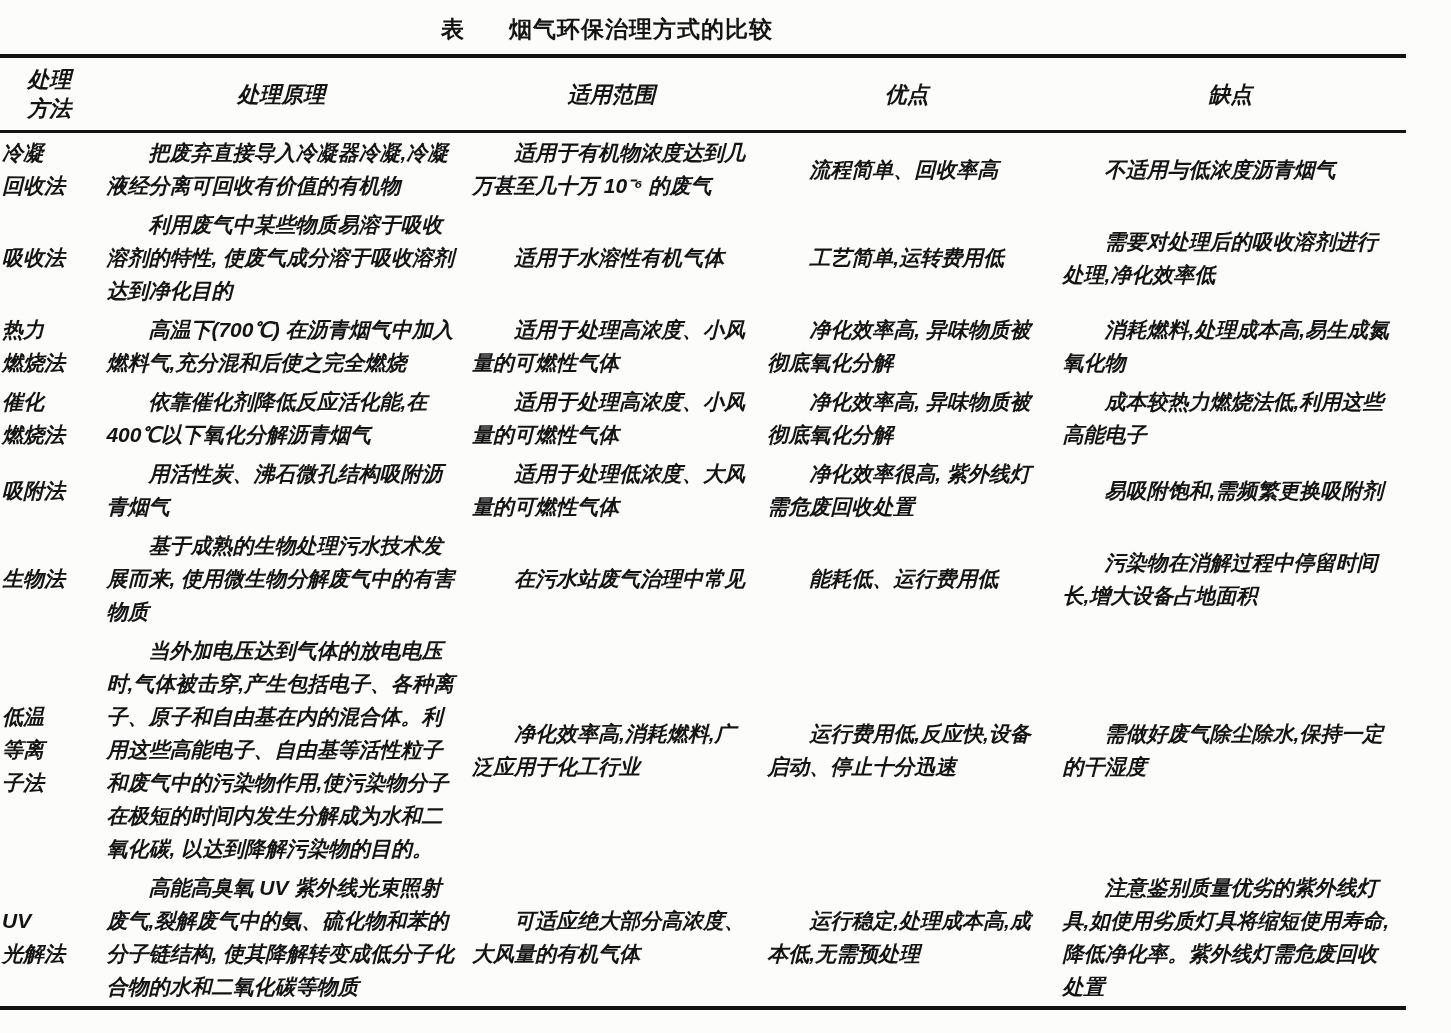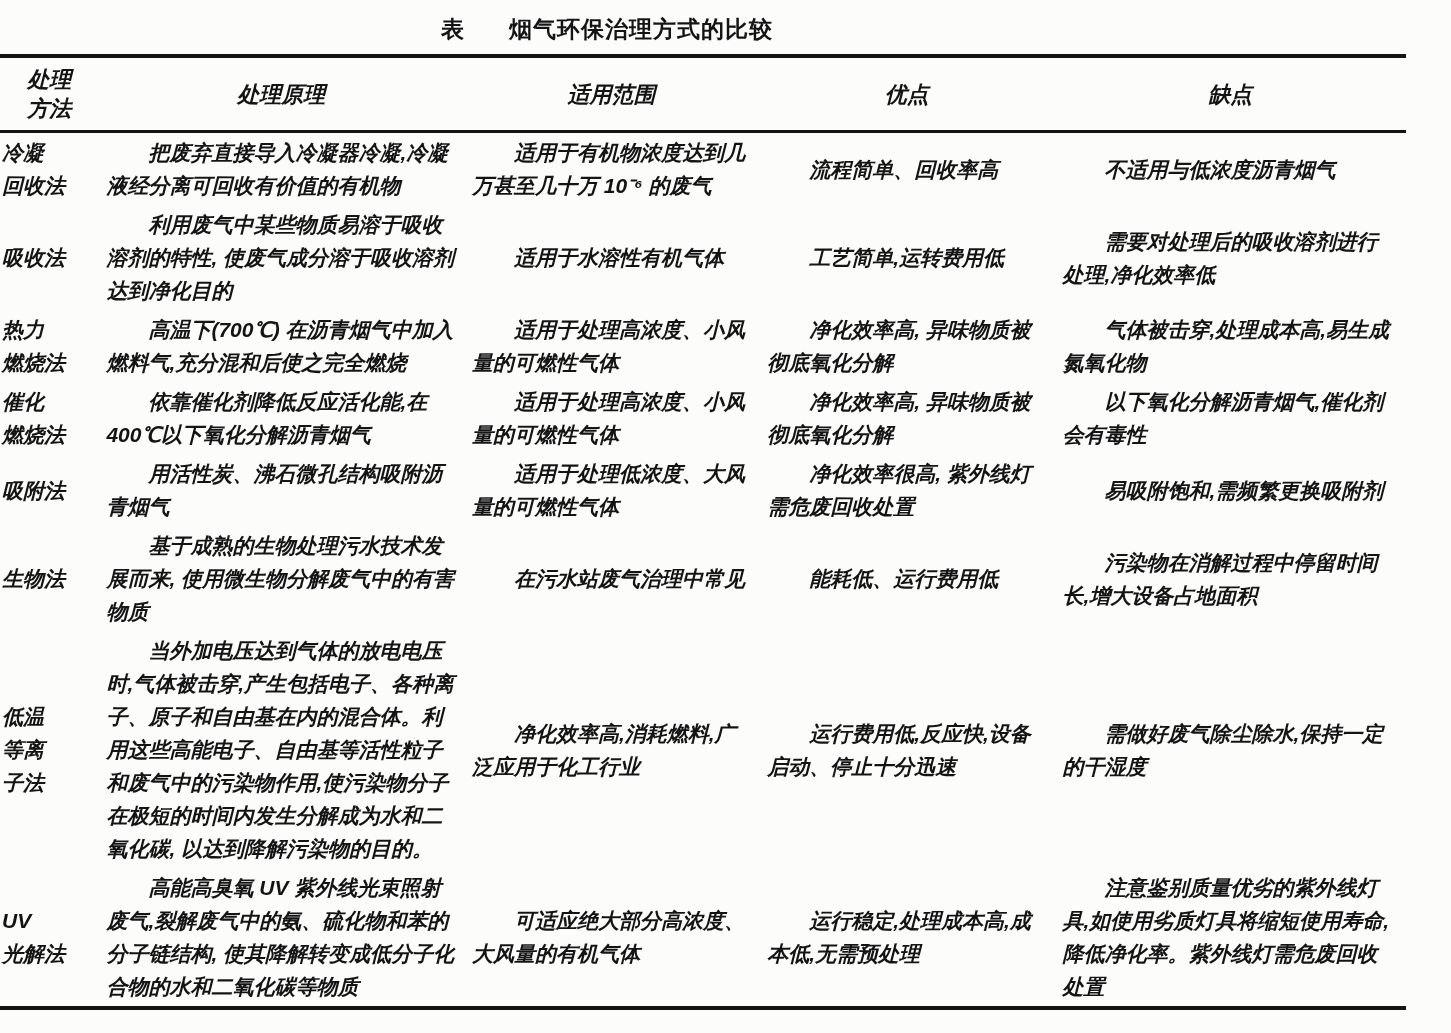--- a/index.html
+++ b/index.html
@@ -136,37 +136,37 @@
         <td>
             <p class="cell-text">高温下(700℃) 在沥青烟气中加入燃料气,充分混和后使之完全燃烧</p>
           </td>
         <td>
             <p class="cell-text">适用于处理高浓度、小风量的可燃性气体</p>
           </td>
         <td>
             <p class="cell-text">净化效率高, 异味物质被彻底氧化分解</p>
           </td>
         <td>
-            <p class="cell-text">气体被击穿,处理成本高,易生成氮氧化物</p>
+            <p class="cell-text">消耗燃料,处理成本高,易生成氮氧化物</p>
           </td>
       </tr>
       <tr>
         <td class="method-cell">催化
 燃烧法</td>
         <td>
             <p class="cell-text">依靠催化剂降低反应活化能,在400℃以下氧化分解沥青烟气</p>
           </td>
         <td>
             <p class="cell-text">适用于处理高浓度、小风量的可燃性气体</p>
           </td>
         <td>
             <p class="cell-text">净化效率高, 异味物质被彻底氧化分解</p>
           </td>
         <td>
-            <p class="cell-text">以下氧化分解沥青烟气,催化剂会有毒性</p>
+            <p class="cell-text">成本较热力燃烧法低,利用这些高能电子</p>
           </td>
       </tr>
       <tr>
         <td class="method-cell">吸附法</td>
         <td>
             <p class="cell-text">用活性炭、沸石微孔结构吸附沥青烟气</p>
           </td>
         <td>
             <p class="cell-text">适用于处理低浓度、大风量的可燃性气体</p>
           </td>

